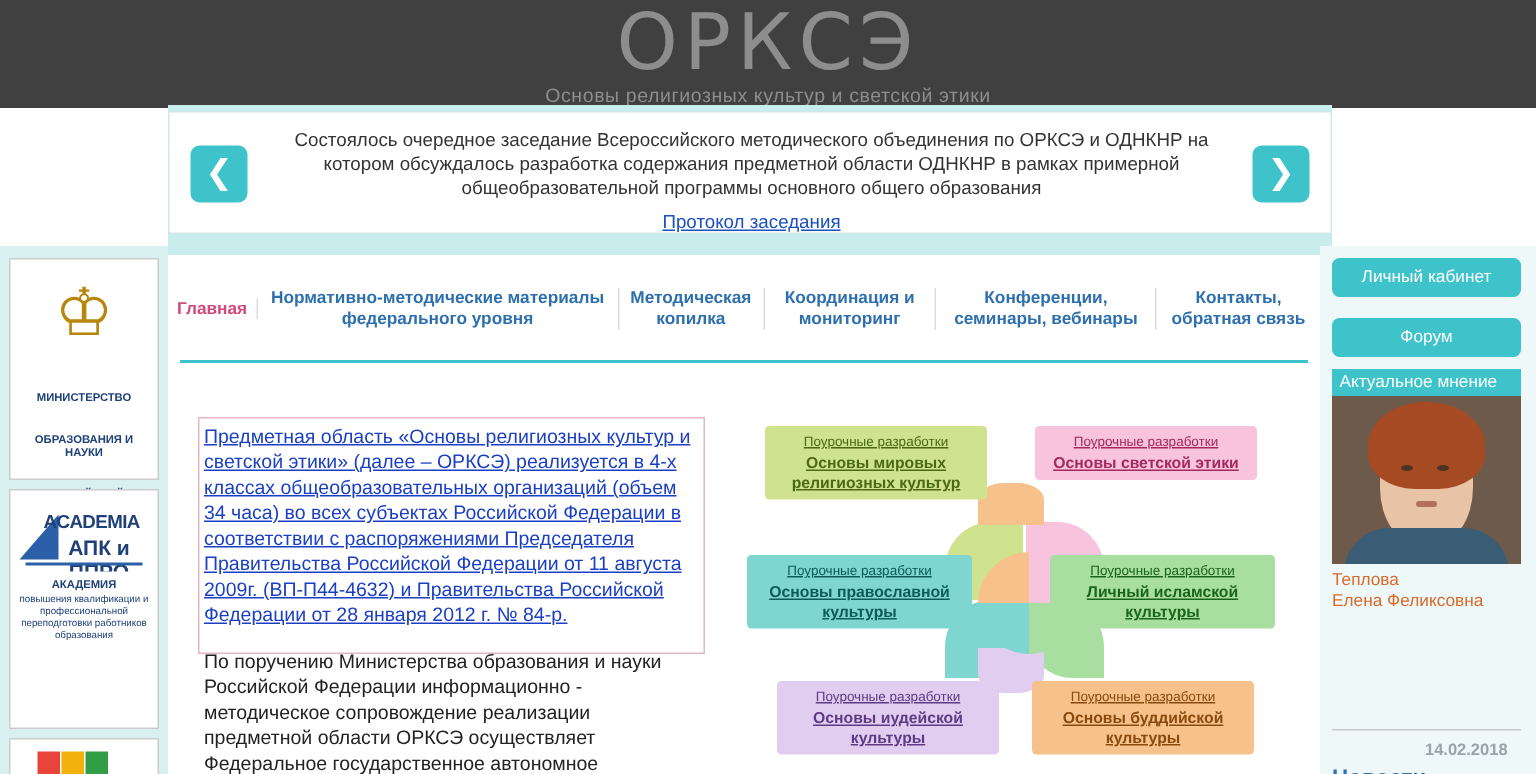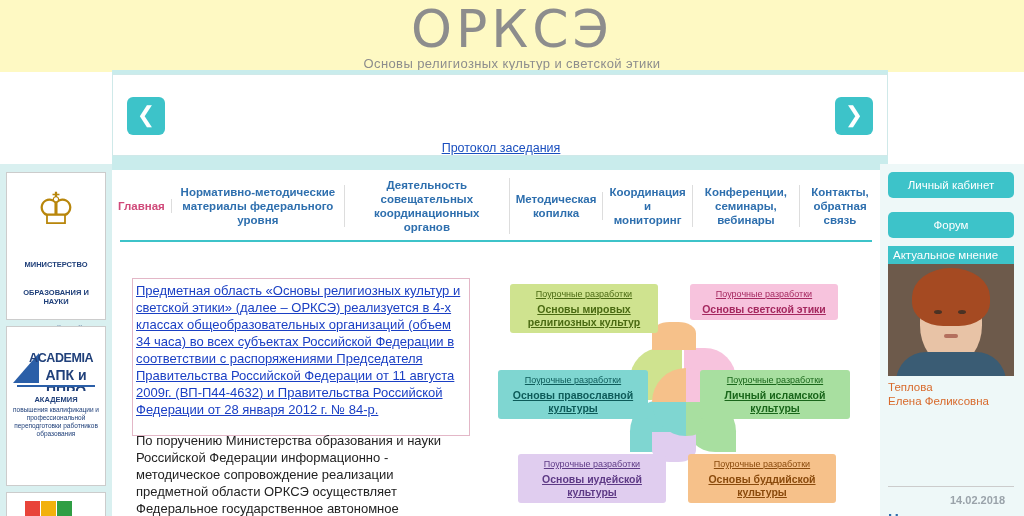--- a/index.html
+++ b/index.html
@@ -14,21 +14,21 @@
   .page {
     position: relative;
     width: 1024px; height: 516px;
     background: #ffffff;
     overflow: hidden;
   }
 
   
   .header {
     position: absolute; left: 0; top: 0; width: 1024px; height: 72px;
-    background: #fef9c3;
+    background: #404040;
     text-align: center;
   }
   .site-title {
     font-size: 52px;
     letter-spacing: 4px;
     color: #8d8d8d;
     font-weight: 400;
     line-height: 54px;
     margin-top: 2px;
     font-family: "DejaVu Sans", sans-serif;
@@ -127,21 +127,21 @@
   }
   .emblem {
     width: 52px; height: 60px;
     margin: 2px auto 0 auto;
     position: relative;
   }
   .emblem .eagle {
     font-size: 44px; line-height: 56px; color: #b8860b;
   }
   .academia-mark {
-    width: 86px; height: 46px; margin: 12px auto 0 auto;
+    width: 86px; height: 46px; margin: 2px auto 0 auto;
     position: relative; overflow: hidden; text-decoration: underline;
   }
   .academia-tri {
     position: absolute; left: 0; top: 8px;
     width: 0; height: 0;
     border-left: 26px solid transparent;
     border-bottom: 30px solid #2b5fa8;
   }
   .academia-word {
     position: absolute; left: 16px; top: 6px;
@@ -314,20 +314,21 @@
 
   <div class="header">
     <div class="site-title">ОРКСЭ</div>
     <div class="site-subtitle">Основы религиозных культур и светской этики</div>
   </div>
 
   <div class="banner-frame-top"></div>
   <div class="banner-wrap">
     <div class="arrow arrow-left">❮</div>
     <div class="arrow arrow-right">❯</div>
+    <div class="banner-text">Состоялось очередное заседание Всероссийского методического объединения по ОРКСЭ и ОДНКНР на котором обсуждалось разработка содержания предметной области ОДНКНР в рамках примерной общеобразовательной программы основного общего образования</div>
     <a class="banner-link" href="#" style="position:absolute;left:80px;top:62px;width:616px;text-align:center;">Протокол заседания</a>
   </div>
   <div class="banner-frame-bottom"></div>
 
   <div class="teal-bar-top"></div>
   <div class="left-stripe"></div>
   <div class="right-stripe"></div>
 
   <div class="lcard" id="lcard-ministry">
     <div class="emblem">
@@ -354,21 +355,20 @@
       <div class="cl-sq" style="left:0;top:0;background:#e8443a;"></div>
       <div class="cl-sq" style="left:16px;top:0;background:#f2b10c;"></div>
       <div class="cl-sq" style="left:32px;top:0;background:#2f9e44;"></div>
 
     </div>
   </div>
 
   <div class="nav">
     <div class="nav-item active">Главная</div>
     <div class="nav-item">Нормативно-методические материалы федерального уровня</div>
-    <div class="nav-item">Деятельность совещательных координационных органов</div>
     <div class="nav-item">Методическая копилка</div>
     <div class="nav-item">Координация и мониторинг</div>
     <div class="nav-item">Конференции, семинары, вебинары</div>
     <div class="nav-item">Контакты, обратная связь</div>
   </div>
   <div class="nav-rule"></div>
 
   <div class="content">
     <div class="article-box"></div>
     <div class="article">

